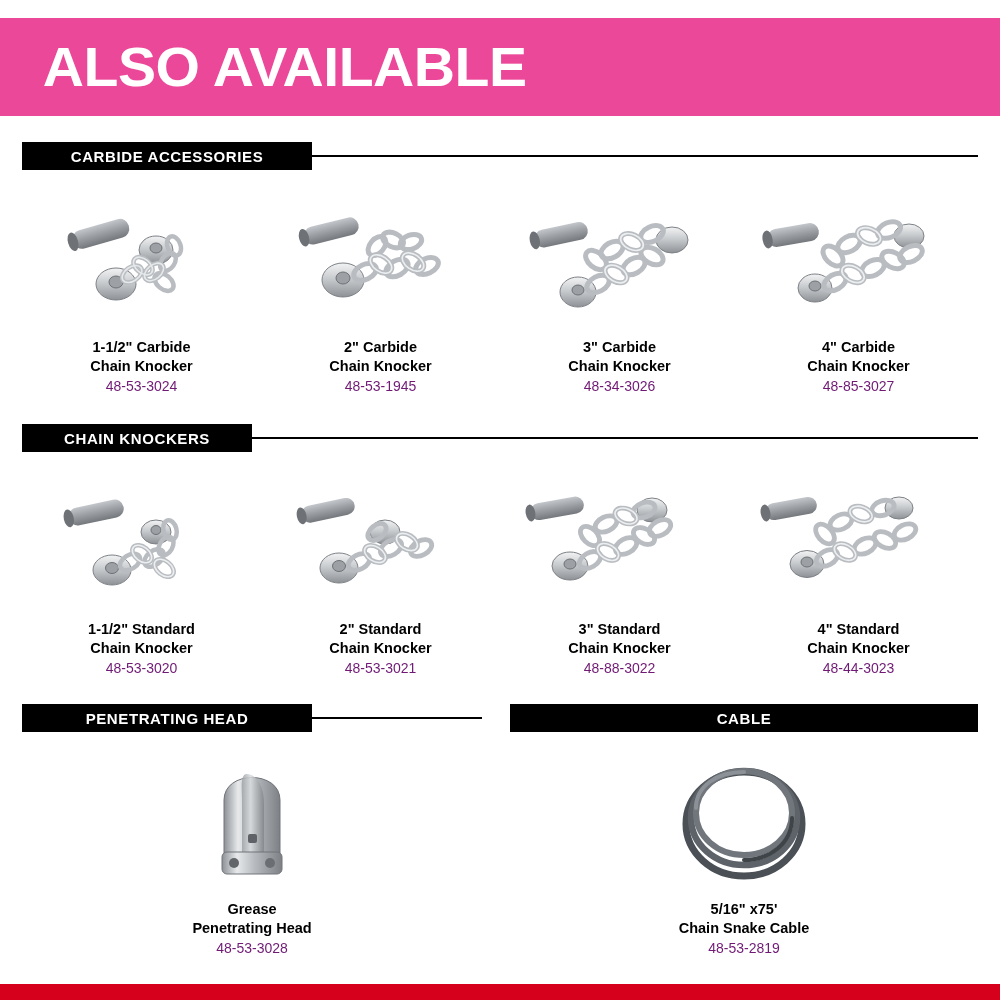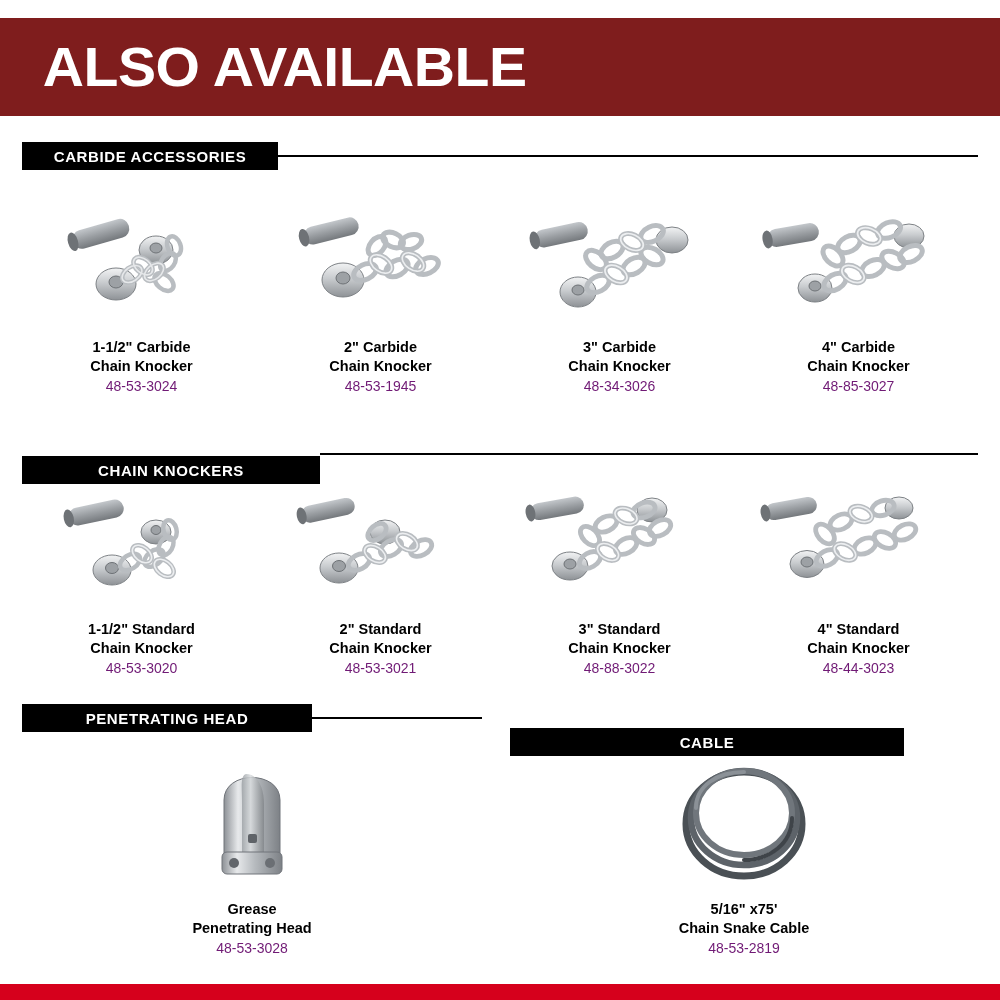--- a/index.html
+++ b/index.html
@@ -21,21 +21,21 @@
     background: #ffffff;
   }
 
   
   .banner {
     position: absolute;
     left: 0;
     top: 18px;
     width: 1000px;
     height: 98px;
-    background: #7f1d1d;
+    background: #ec4899;
     display: flex;
     align-items: center;
   }
   .banner-title {
     color: #ffffff;
     font-family: "Liberation Sans", sans-serif;
     font-weight: bold;
     font-size: 56px;
     letter-spacing: -0.5px;
     padding-left: 42px;
@@ -95,30 +95,30 @@
   .sku {
     text-align: center;
     font-size: 14px;
     color: #701a75;
     font-weight: normal;
     line-height: 1.5;
   }
 
   
   .sec1-head { position: absolute; left: 22px; top: 142px; width: 956px; }
-  .sec1-head .sec-label { width: 256px; }
+  .sec1-head .sec-label { width: 290px; }
   .sec1-grid { position: absolute; left: 22px; top: 188px; width: 956px; }
 
   .sec2-head { position: absolute; left: 22px; top: 424px; width: 956px; }
-  .sec2-head .sec-label { width: 298px; margin-top: 32px; }
+  .sec2-head .sec-label { width: 230px; }
   .sec2-grid { position: absolute; left: 22px; top: 470px; width: 956px; }
 
   .sec3-head { position: absolute; left: 22px; top: 704px; width: 460px; }
   .sec3-head .sec-label { width: 290px; }
-  .sec4-head { position: absolute; left: 510px; top: 704px; width: 394px; margin-top: 24px; }
+  .sec4-head { position: absolute; left: 510px; top: 704px; width: 468px; }
   .sec4-head .sec-label { flex: 1 1 auto; }
 
   .sec3-body { position: absolute; left: 22px; top: 745px; width: 460px; }
   .sec4-body { position: absolute; left: 510px; top: 745px; width: 468px; }
   .sec3-body .art, .sec4-body .art { height: 155px; }
 
   
   .footer-rule {
     position: absolute;
     left: 0;

